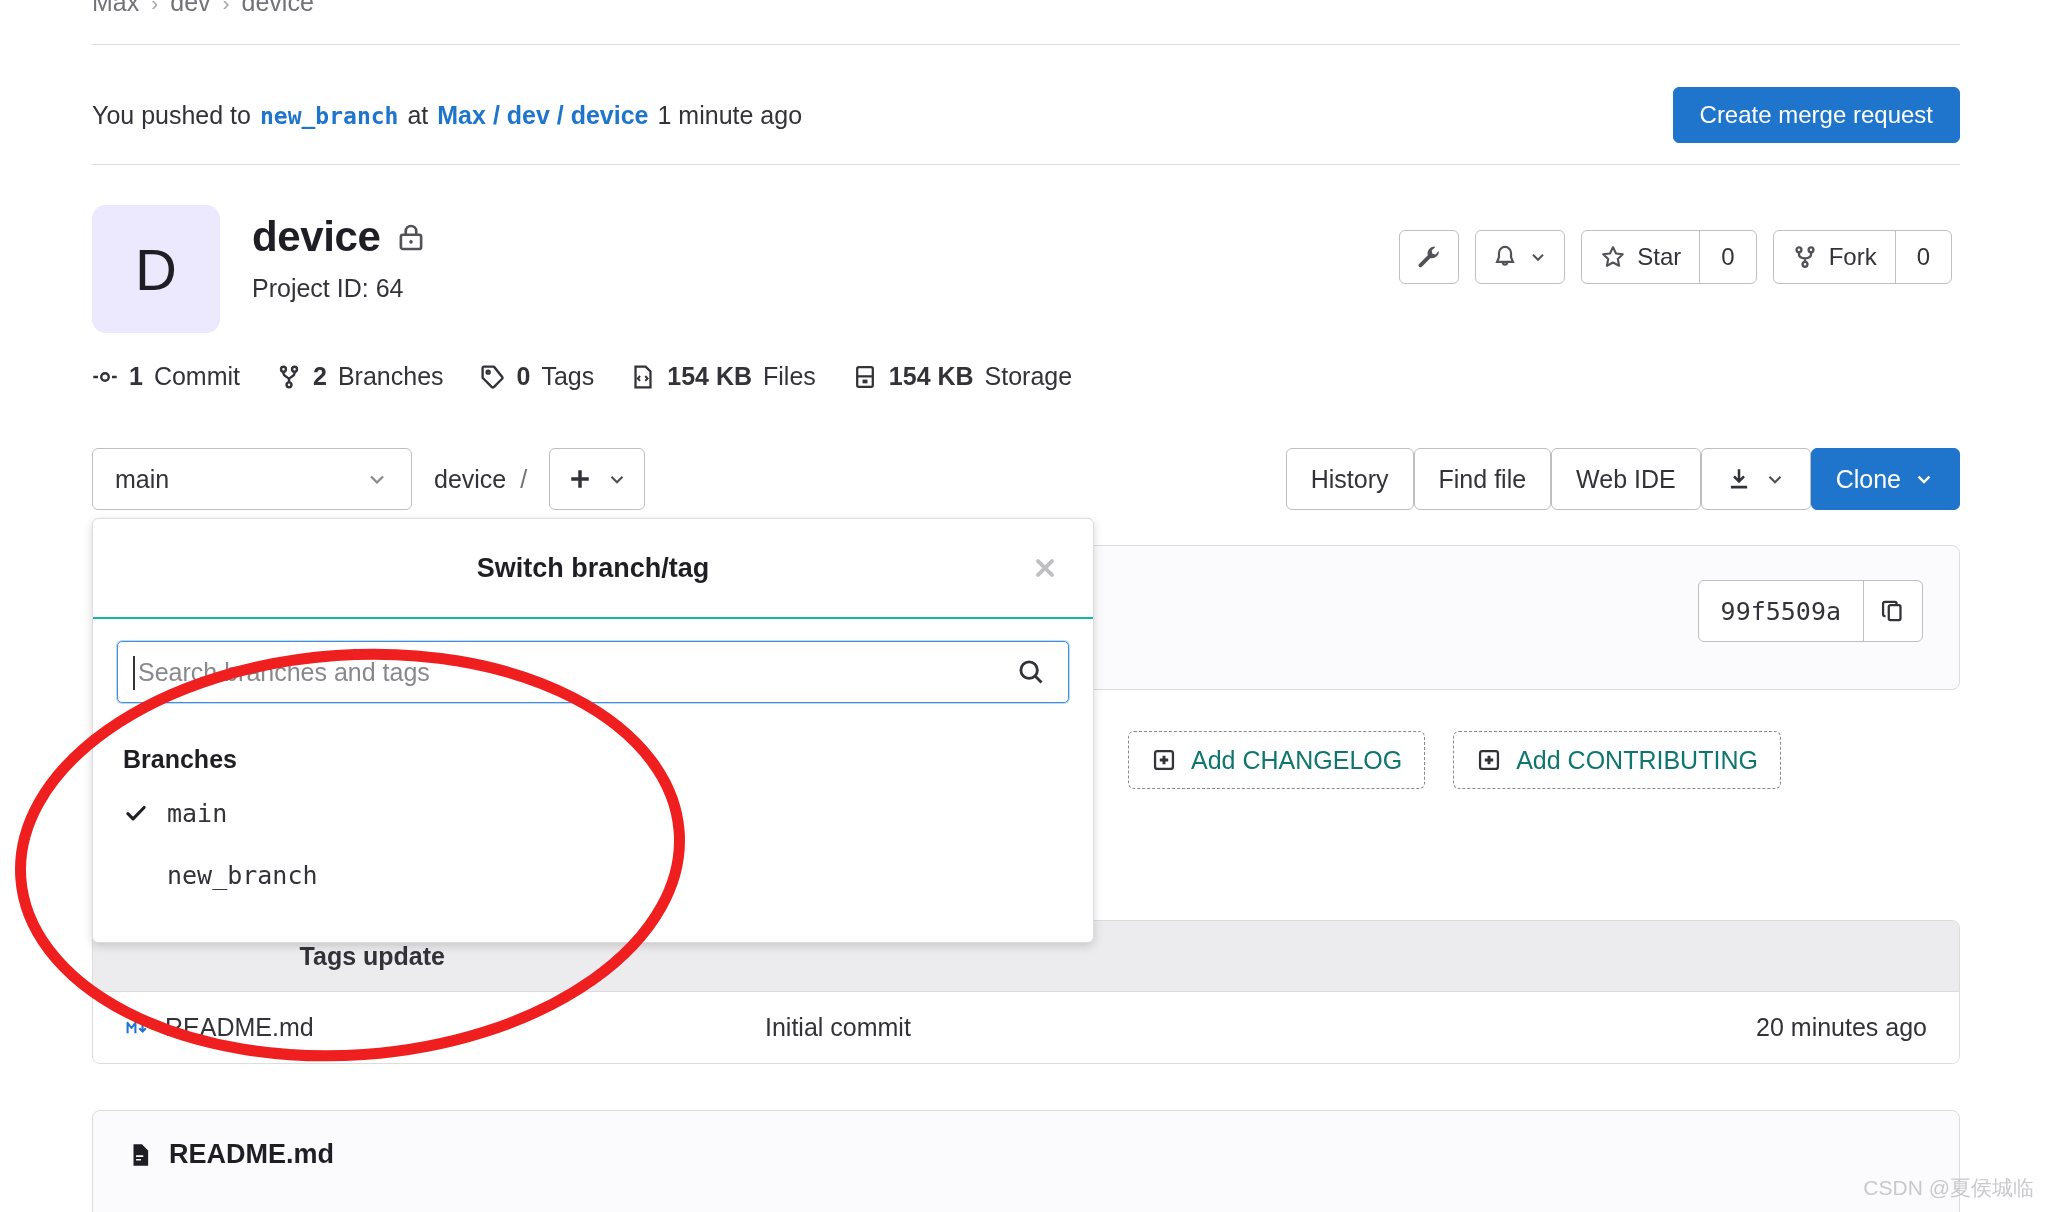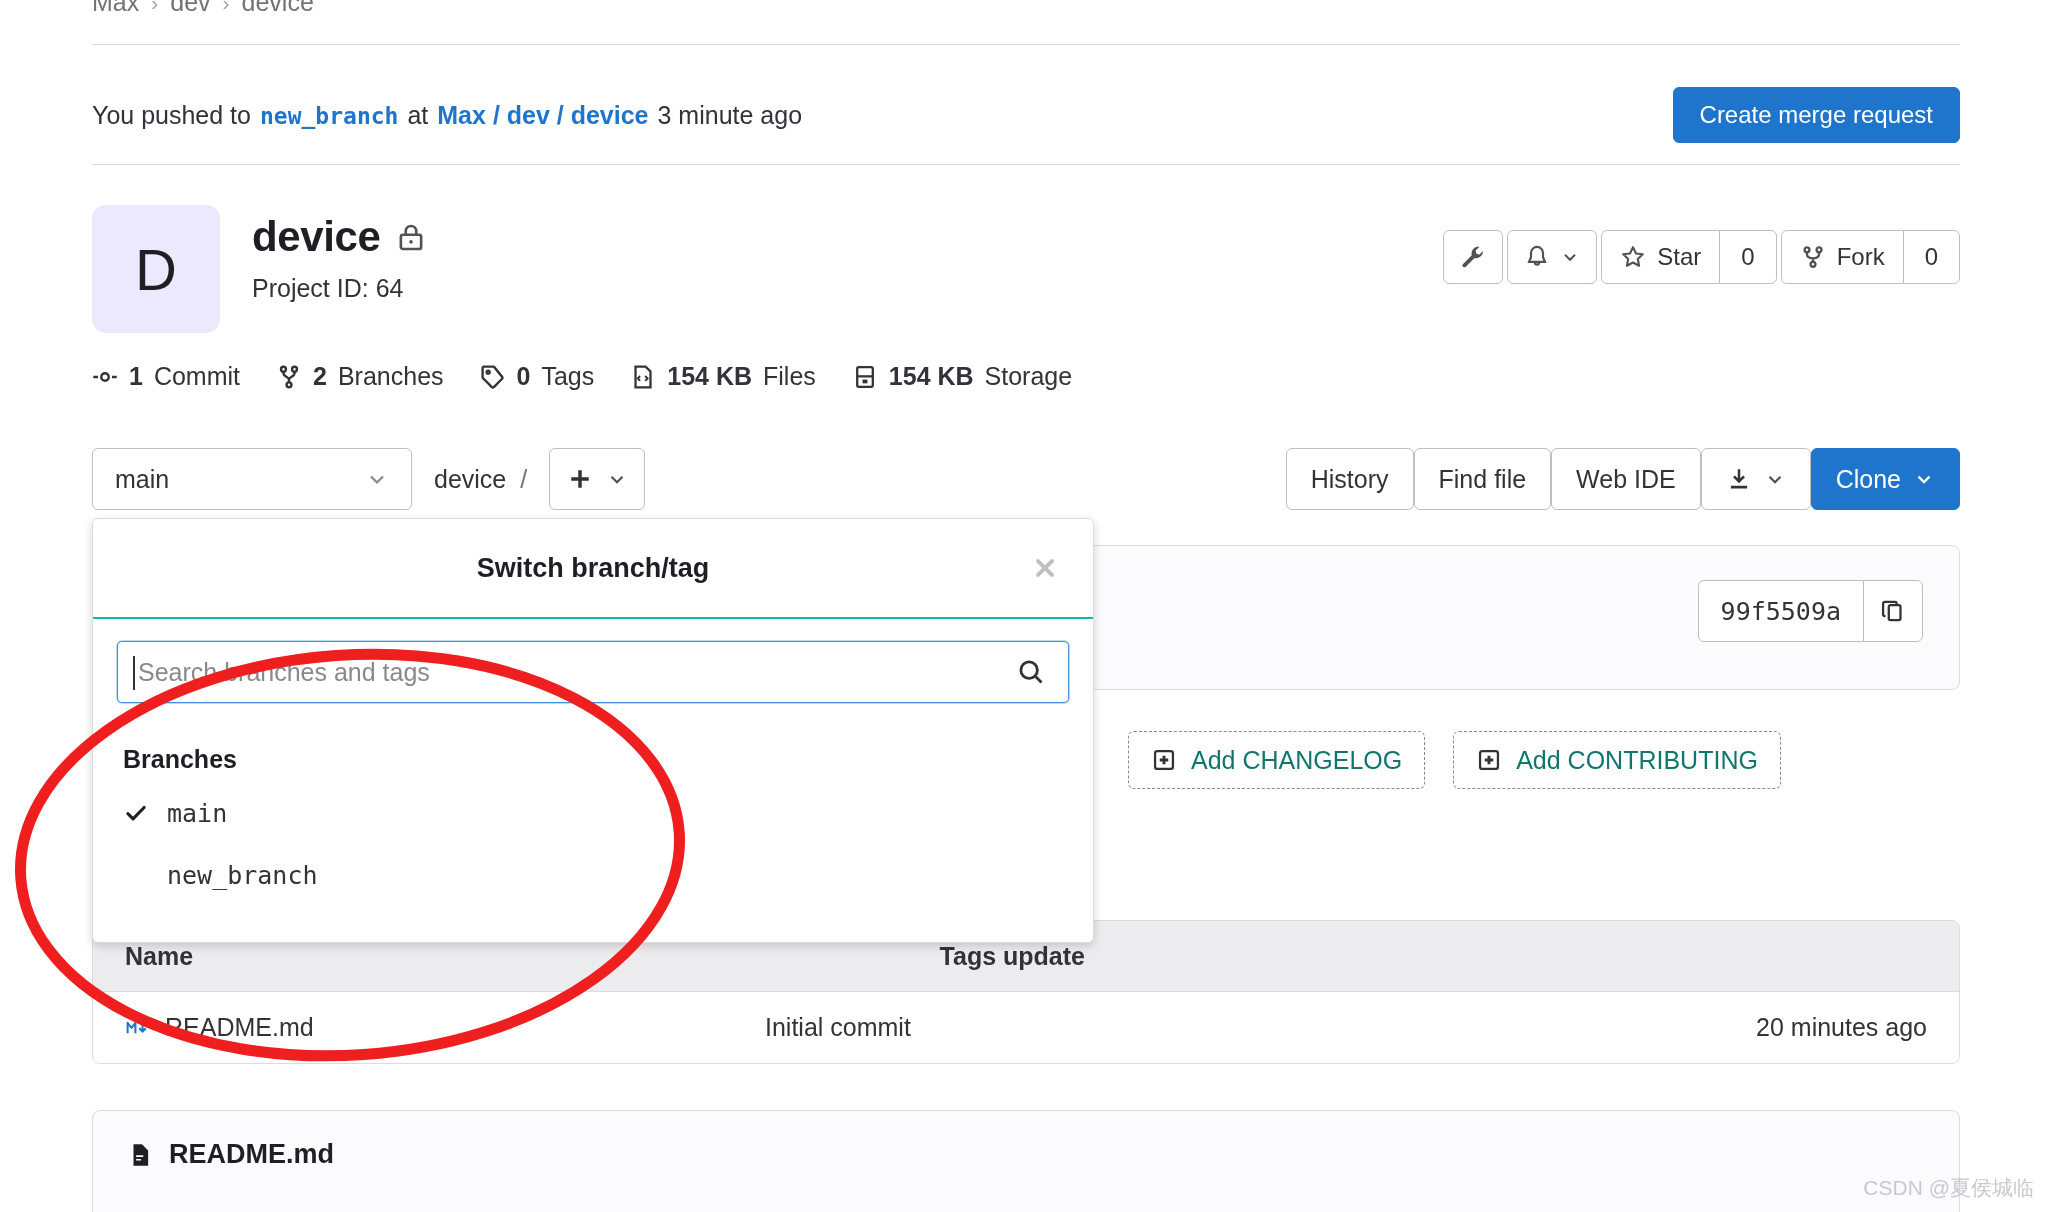--- a/index.html
+++ b/index.html
@@ -112,24 +112,24 @@
   .lock-ico { display: block; }
   .proj-id {
     margin-top: 13px;
     font-size: 25px;
     color: #333238;
   }
 
   
   .proj-actions {
     position: absolute;
-    right: 92px; top: 230px;
-    display: flex;
-    align-items: center;
-    gap: 4px;
+    right: 100px; top: 230px;
+    display: flex;
+    align-items: center;
+    gap: 16px;
   }
   .abtn {
     background: #fff;
     border: 1px solid #bfbfc3;
     border-radius: 6px;
     height: 54px;
     display: flex;
     align-items: center;
     padding: 0 16px;
     gap: 10px;
@@ -470,21 +470,21 @@
   </div>
 
   <div class="rule rule-1"></div>
 
   <div class="push-row">
     <div class="push-text">
       <span>You pushed to</span>
       <span class="mono-link">new_branch</span>
       <span>at</span>
       <span class="proj-link">Max / dev / device</span>
-      <span class="tstamp">3 minute ago</span>
+      <span class="tstamp">1 minute ago</span>
     </div>
     <button class="btn-mr">Create merge request</button>
   </div>
 
   <div class="rule rule-2"></div>
 
   <div class="proj-header">
     <div class="proj-avatar">D</div>
     <div class="proj-meta">
       <div class="proj-title-row">
@@ -692,21 +692,20 @@
           <rect x="2.5" y="2.5" width="11" height="11" rx="1.4"></rect>
           <path d="M8 5.4v5.2M5.4 8h5.2" stroke-width="1.8"></path>
         </svg>
       </span>
       <span>Add CONTRIBUTING</span>
     </div>
   </div>
 
   <div class="file-table">
     <div class="ft-head">
-      <div class="col-name">Name</div>
       <div class="col-update">Tags update</div>
     </div>
     <div class="ft-row">
       <div class="col-name">
         <span>
           <svg width="26" height="22" viewBox="0 0 20 14" fill="none" stroke="#1f75cb" stroke-width="1.6">
             <path d="M2 11V3l3 4 3-4v8" stroke-linejoin="round"></path>
             <path d="M13.5 3v6M11 7.2l2.5 2.6L16 7.2" stroke-linejoin="round"></path>
           </svg>
         </span>

